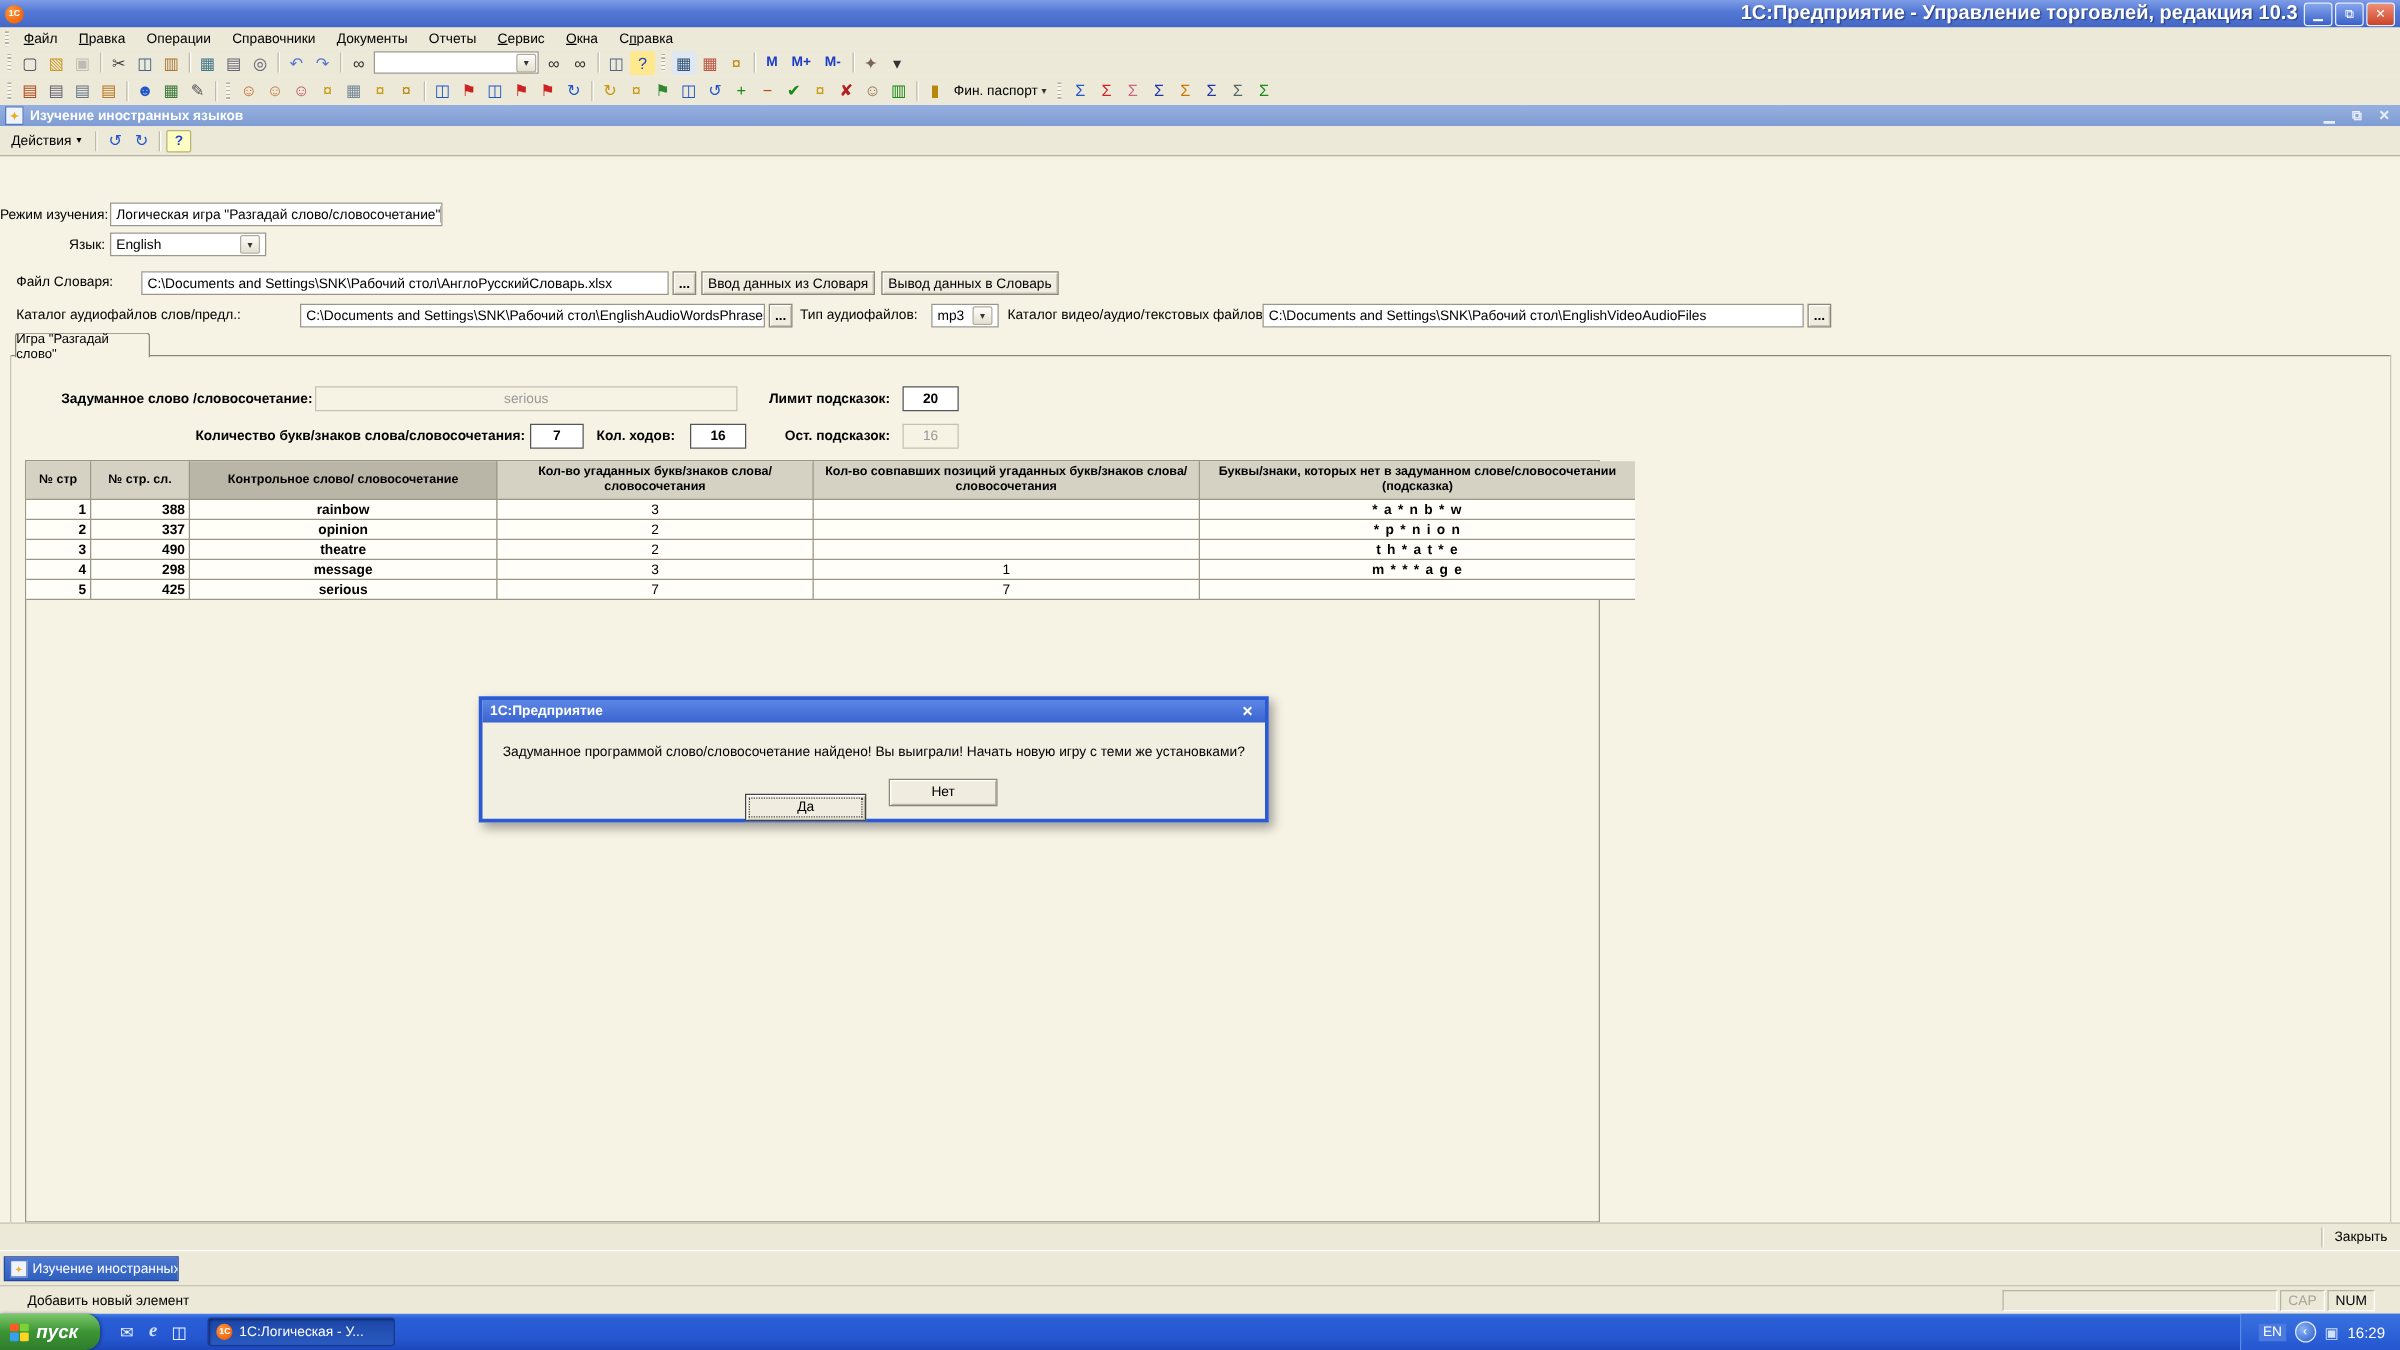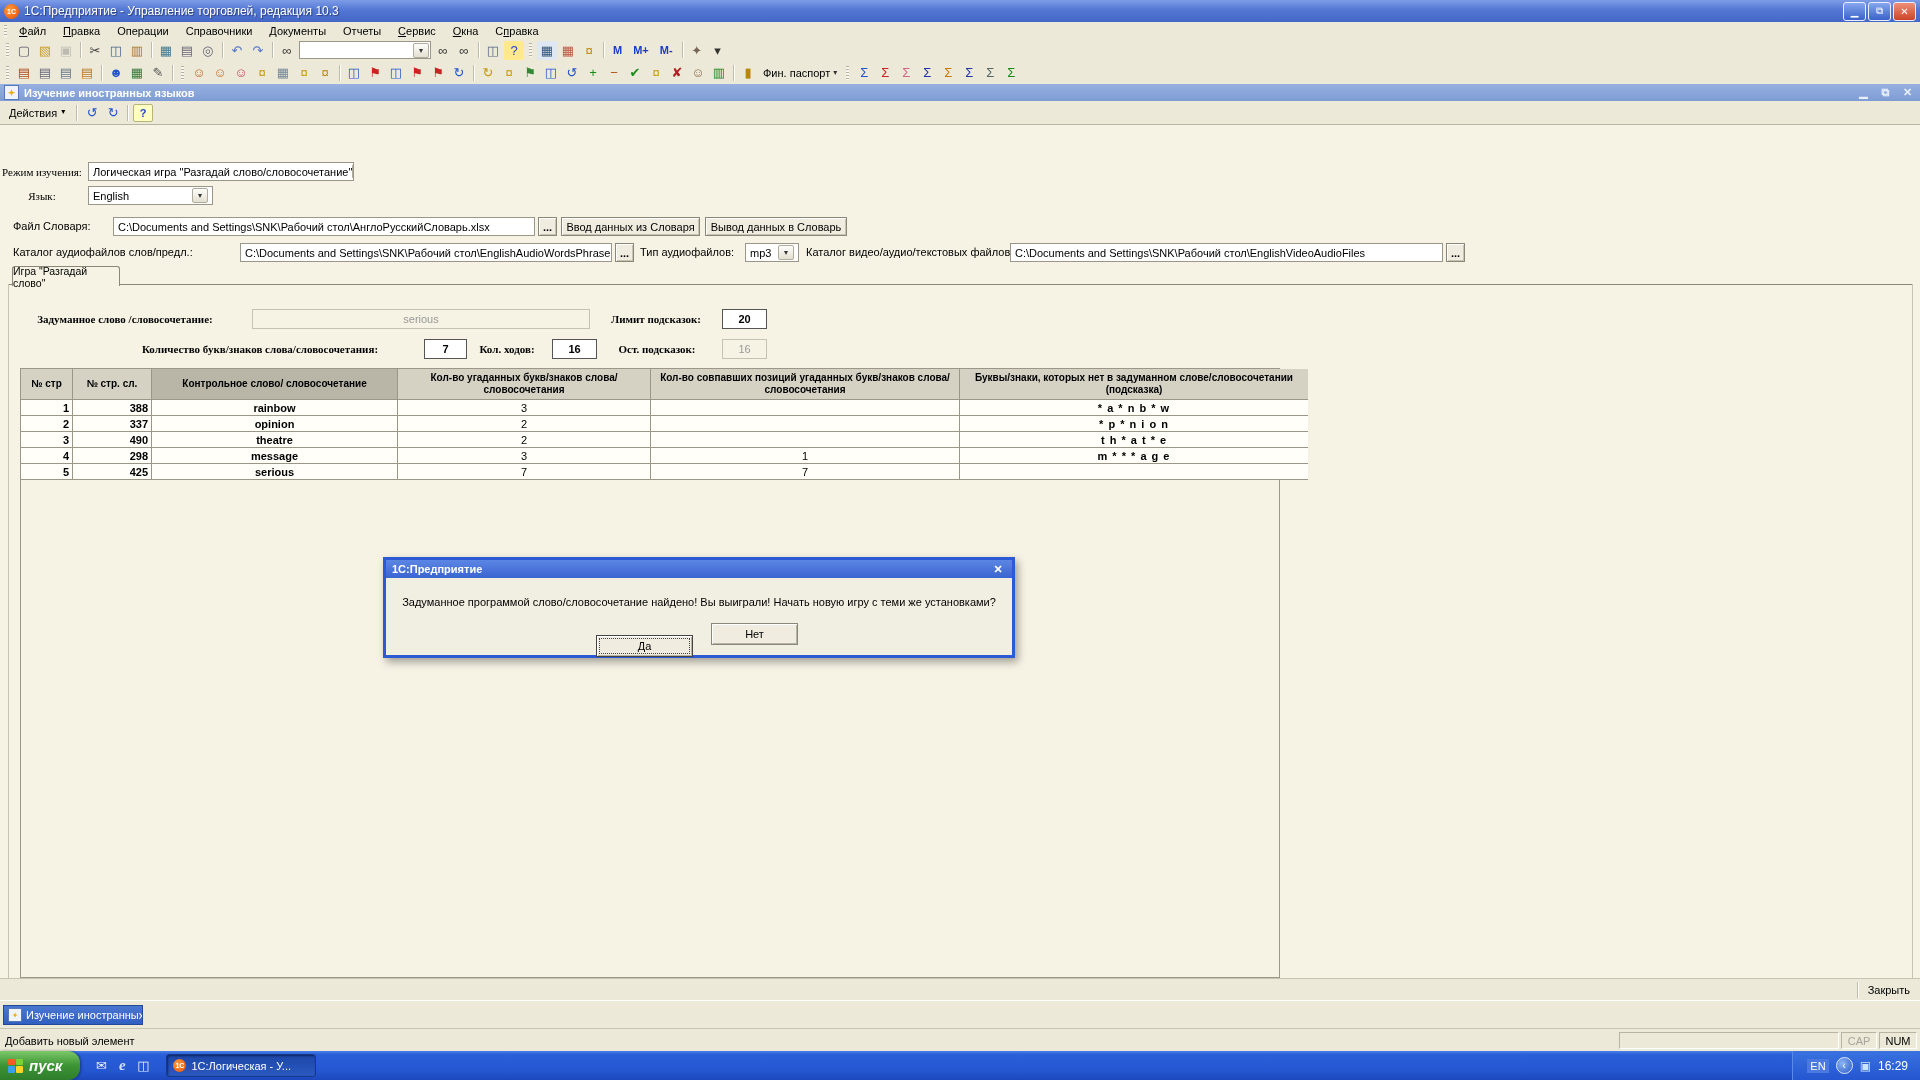--- a/index.html
+++ b/index.html
@@ -1,21 +1,21 @@
 <!DOCTYPE html>
 <html><head>
 <meta charset="utf-8">
 <style>
   html,body{margin:0;padding:0;}
   body{width:1920px;height:1080px;overflow:hidden;font-family:"Liberation Sans",sans-serif;font-size:11px;color:#000;background:#f6f2e4;position:relative;}
   #screen{position:absolute;inset:0;}
   
   .titlebar{position:absolute;top:0;left:0;right:0;height:22px;background:linear-gradient(180deg,#7e9ce6 0%,#5277d4 45%,#44face 100%);background:linear-gradient(180deg,#7e9ce6 0%,#5277d4 45%,#4467c6 100%);display:flex;align-items:center;gap:5px;padding:0 4px;}
   .app-ic{width:15px;height:15px;border-radius:50%;background:radial-gradient(circle at 35% 35%,#ff9a3c,#e84e00);color:#fff;font-size:7px;font-weight:bold;display:flex;align-items:center;justify-content:center;}
-  .title-text{flex:1;color:#fff;font-weight:normal;font-size:12px;text-shadow:1px 1px 1px #2a3c7a;white-space:nowrap;}
+  .title-text{flex:1;color:#fff;font-weight:bold;font-size:16px;text-shadow:1px 1px 1px #2a3c7a;white-space:nowrap;text-align:right;}
   .winbtns{display:flex;gap:2px;}
   .wbtn{width:21px;height:17px;border-radius:3px;border:1px solid #e8eefc;display:flex;align-items:center;justify-content:center;color:#fff;font-size:10px;background:linear-gradient(180deg,#86a6ee,#3a62c8);}
   .wbtn.close{background:linear-gradient(180deg,#ee9078,#cc4428);}
   .menubar{position:absolute;top:22px;left:0;right:0;height:17px;background:#ece9d8;display:flex;align-items:center;padding-left:2px;}
   .mi{padding:1px 8px;white-space:nowrap;cursor:default;}
   .bar-grip{width:3px;height:12px;margin:0 4px 0 2px;background:repeating-linear-gradient(180deg,#b4b0a0 0 1px,#f8f6ee 1px 3px);}
   
   .toolbar{position:absolute;left:0;right:0;background:#ece9d8;display:flex;align-items:center;padding:0 2px;}
   .tb-row{display:flex;align-items:center;gap:1px;}
   .tb-ic{width:20px;height:19px;display:flex;align-items:center;justify-content:center;font-size:13px;border-radius:2px;line-height:1;}
@@ -30,21 +30,21 @@
   
   .child-title{position:absolute;top:84px;left:0;right:0;height:17px;background:linear-gradient(180deg,#96b0e0,#7e9cd4);display:flex;align-items:center;gap:5px;padding:0 4px;color:#fff;font-weight:bold;}
   .child-ic{width:13px;height:13px;background:#eef3fc;border:1px solid #5577bb;display:flex;align-items:center;justify-content:center;color:#e8b020;font-size:9px;}
   .child-title .sp{flex:1;}
   .cwb{width:17px;display:flex;justify-content:center;color:#e8eefc;font-size:11px;}
   .actionsbar{position:absolute;top:101px;left:0;right:0;height:23px;background:#ece9d8;border-bottom:1px solid #b8b4a4;display:flex;align-items:center;padding:0 3px;gap:2px;}
   .act-btn{display:flex;gap:4px;padding:2px 6px;}
   .help-ic{background:#ffffc4;border:1px solid #b8b478;color:#2244cc;font-weight:bold;width:18px;height:16px;border-radius:2px;display:flex;align-items:center;justify-content:center;}
   
   .lbl{position:absolute;white-space:nowrap;}
-  .lbl.r{text-align:center;font-family:Liberation Serif, serif;}
+  .lbl.r{text-align:right;}
   .blbl{font-weight:bold;}
   .fld{position:absolute;height:19px;background:#fff;border:1px solid #9a968a;padding:1px 4px;display:flex;align-items:center;box-sizing:border-box;white-space:nowrap;overflow:hidden;}
   .fld .caret{margin-left:auto;}
   .dots{position:absolute;height:19px;width:19px;background:#f0ece0;border:1px solid #8a8678;box-shadow:inset 1px 1px 0 #fff,inset -1px -1px 0 #c8c4b4;display:flex;align-items:center;justify-content:center;box-sizing:border-box;font-weight:bold;}
   .btn3d{position:absolute;height:19px;background:#f0ece0;border:1px solid #8a8678;box-shadow:inset 1px 1px 0 #fff,inset -1px -1px 0 #c8c4b4;display:flex;align-items:center;justify-content:center;box-sizing:border-box;padding:0 7px;white-space:nowrap;}
   .tab{position:absolute;left:12px;top:266px;width:106px;height:19px;background:#f6f2e4;border:1px solid #8a8678;border-bottom:none;border-radius:3px 3px 0 0;display:flex;align-items:center;justify-content:center;font-size:10.5px;z-index:2;}
   .panel-line{position:absolute;top:284px;left:8px;right:7px;height:1px;background:#8a8678;}
   .panel-side-l{position:absolute;top:284px;left:8px;width:1px;bottom:102px;background:#c8c4b4;}
   .panel-side-r{position:absolute;top:284px;right:7px;width:1px;bottom:102px;background:#c8c4b4;}
   .numfld{position:absolute;height:20px;background:#fff;border:1px solid #555;display:flex;align-items:center;justify-content:center;font-weight:bold;box-sizing:border-box;}
@@ -69,21 +69,21 @@
   .dlg-msg{position:absolute;left:12px;right:12px;top:36px;text-align:center;white-space:nowrap;}
   .dlg-btn{position:absolute;top:63px;height:22px;background:#f0ece0;border:1px solid #8a8678;box-shadow:inset 1px 1px 0 #fff,inset -1px -1px 0 #b8b4a4;display:flex;align-items:center;justify-content:center;box-sizing:border-box;}
   .dlg-btn.default{border:1px solid #444;outline:1px dotted #444;outline-offset:-4px;margin-top:12px;}
   
   .closebar{position:absolute;top:978px;left:0;right:0;height:22px;background:#ece9d8;border-top:1px solid #c8c4b4;display:flex;align-items:center;justify-content:flex-end;}
   .closebar .vsep{width:1px;height:16px;background:#c0bcac;box-shadow:1px 0 0 #fff;margin-right:8px;}
   .close-lbl{padding:0 10px 0 2px;}
   .mdibar{position:absolute;top:1000px;left:0;right:0;height:28px;background:#ece9d8;border-top:1px solid #fff;}
   .mdi-tab{position:absolute;left:3px;top:4px;width:140px;height:20px;background:linear-gradient(180deg,#4a77d0,#2f5fc0);border:1px solid #24479a;color:#fff;display:flex;align-items:center;gap:4px;padding:0 4px;box-sizing:border-box;white-space:nowrap;overflow:hidden;}
   .mdi-ic{width:12px;height:12px;background:#eef3fc;border:1px solid #5577bb;color:#e8b020;font-size:8px;display:flex;align-items:center;justify-content:center;flex:none;}
-  .statusbar{position:absolute;top:1028px;left:0;right:0;height:23px;background:#ece9d8;border-top:1px solid #c8c4b4;display:flex;align-items:center;padding:0 3px;}
+  .statusbar{position:absolute;top:1028px;left:0;right:0;height:23px;background:#ece9d8;border-top:1px solid #c8c4b4;display:flex;align-items:center;padding:0 20px;}
   .statusbar .msg{flex:1;padding-left:2px;}
   .sb-panel{height:17px;border:1px solid;border-color:#b8b4a4 #fff #fff #b8b4a4;display:flex;align-items:center;justify-content:center;margin-left:2px;box-sizing:border-box;}
   .sb-empty{width:220px;}
   .sb-cap{width:36px;color:#a8a49a;}
   .sb-num{width:38px;}
   
   .taskbar{position:absolute;top:1051px;left:0;right:0;height:29px;background:linear-gradient(180deg,#4a80e8 0%,#2a5fd8 12%,#2456d0 70%,#1c48bc 100%);display:flex;align-items:center;}
   .start{height:29px;padding:0 18px 0 8px;border-radius:0 12px 12px 0;background:linear-gradient(180deg,#7cc86a 0%,#3c9434 50%,#2f7d2c 100%);color:#fff;font-weight:bold;font-style:italic;font-size:15px;display:flex;align-items:center;gap:6px;box-shadow:1px 0 3px rgba(0,0,0,.4);}
   .flag{width:15px;height:14px;display:grid;grid-template-columns:1fr 1fr;grid-template-rows:1fr 1fr;gap:1px;}
   .flag i{border-radius:1px;}

